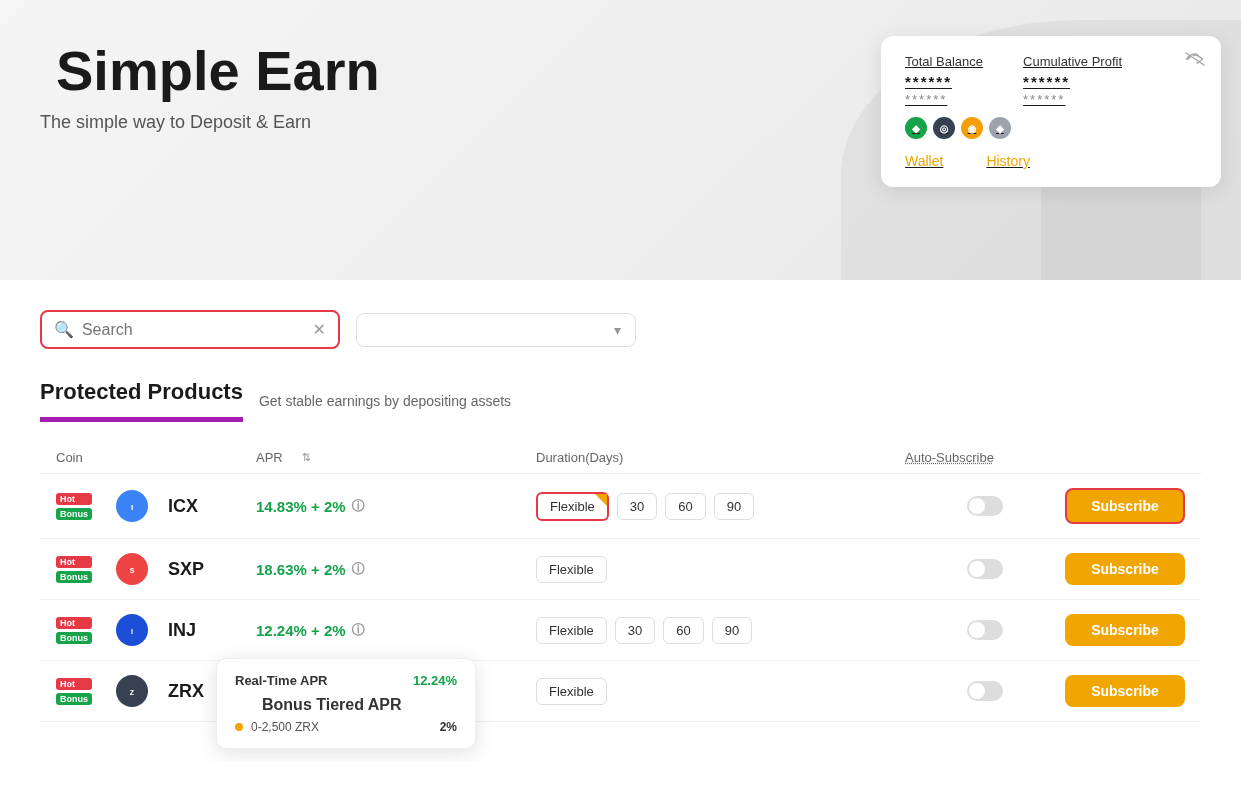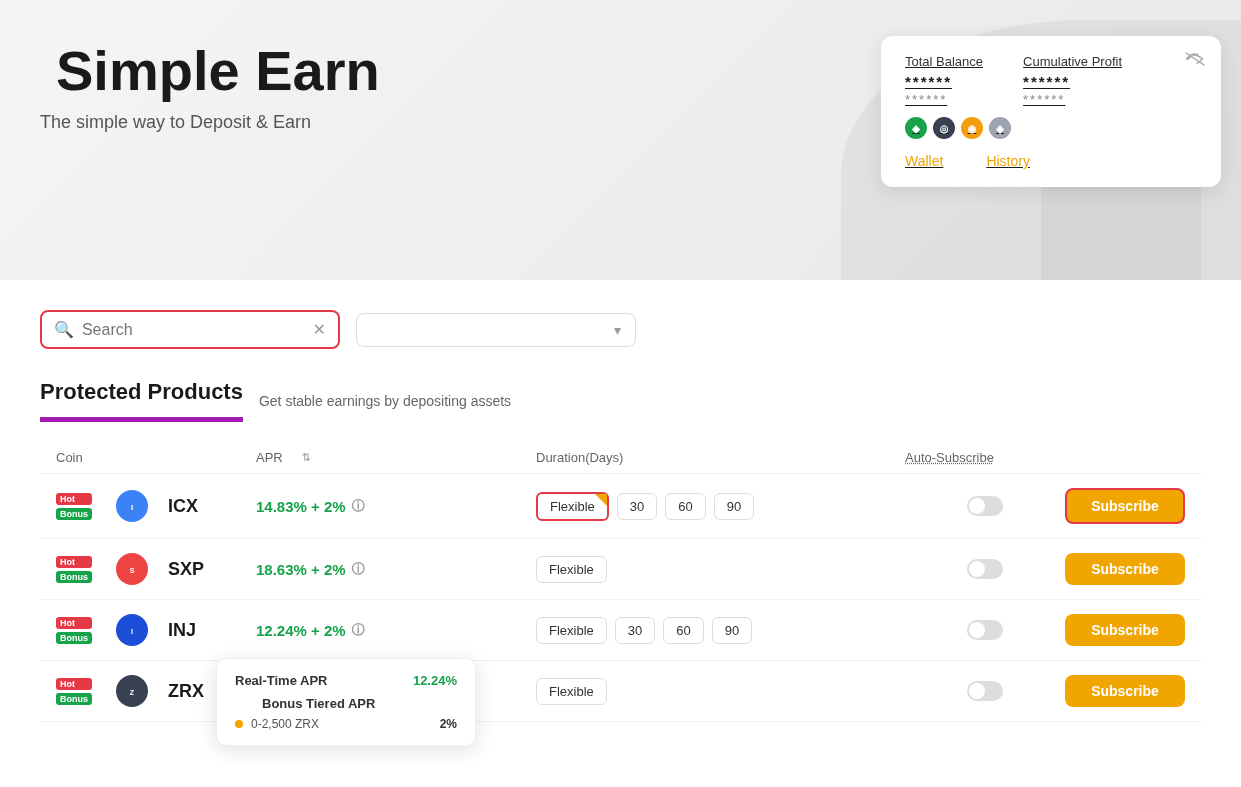--- a/index.html
+++ b/index.html
@@ -373,21 +373,21 @@
       font-size: 13px;
       font-weight: 600;
       color: #333;
     }
     .tooltip-value {
       font-size: 13px;
       font-weight: 600;
       color: #16a34a;
     }
     .tooltip-divider {
-      font-size: 13px;
+      font-size: 16px;
       font-weight: 600;
       color: #333;
       margin-bottom: 6px;
       padding-left: 27px;
     }
     .tooltip-tier {
       display: flex;
       align-items: center;
       gap: 8px;
       font-size: 12px;

